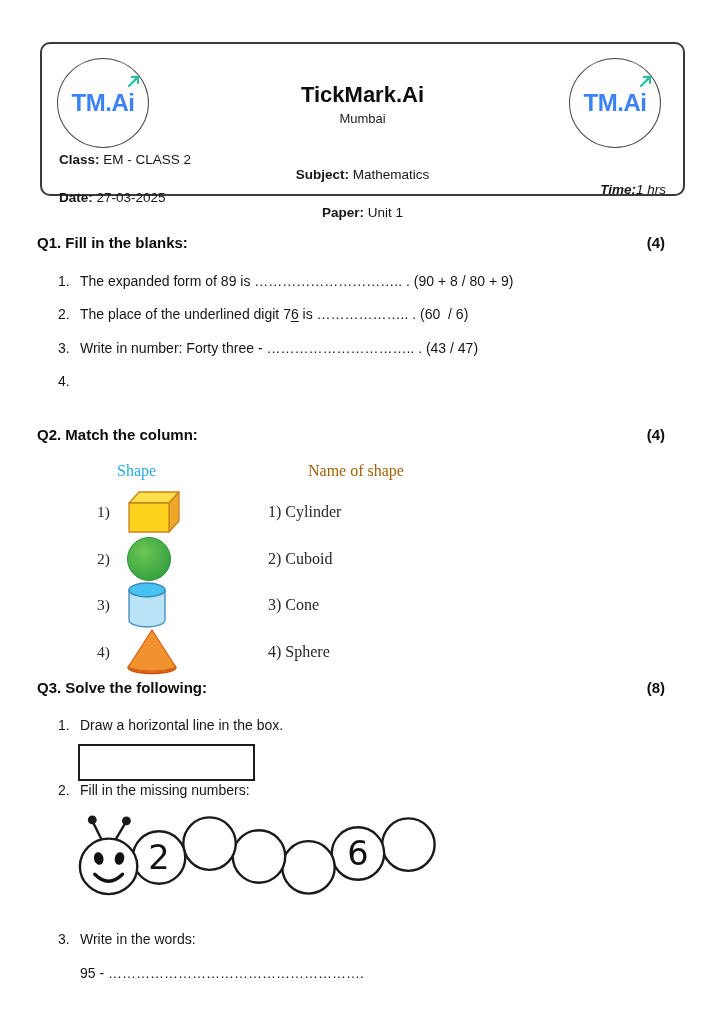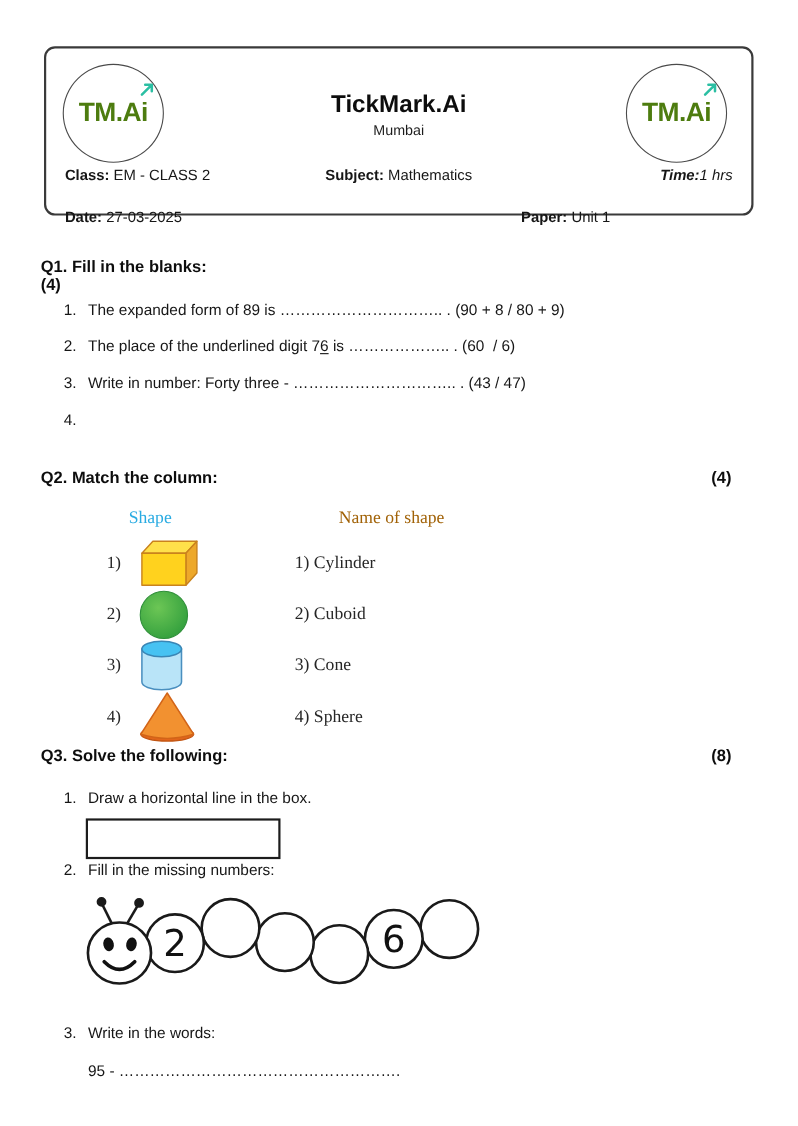--- a/index.html
+++ b/index.html
@@ -6,26 +6,26 @@
   .page{position:relative;width:725px;height:1024px;background:#ffffff;
         font-family:"Liberation Sans",sans-serif;color:#161616;overflow:hidden;}
 
   
   .hdr{position:absolute;left:40px;top:42px;width:645px;height:154px;
        border:2px solid #3a3a3a;border-radius:10px;box-sizing:border-box;background:#fff;}
   .logo{position:absolute;top:14px;width:92px;height:90px;border:1.4px solid #4a4a4a;
         border-radius:50%;display:flex;align-items:center;justify-content:center;background:#fff;box-sizing:border-box;}
   .logo-l{left:15px;}
   .logo-r{right:22px;}
-  .logo-txt{font-weight:bold;font-size:24px;letter-spacing:-0.5px;color:#4d7c0f;}
+  .logo-txt{font-weight:bold;font-size:24px;letter-spacing:-0.5px;color:#3b82f6;}
   .logo-arrow{position:absolute;top:15px;right:7px;}
   .title-wrap{position:absolute;left:0;right:0;top:38px;text-align:center;}
   .title{font-size:22px;font-weight:bold;color:#0d0d0d;}
   .subtitle{font-size:13px;margin-top:3px;color:#1c1c1c;}
-  .info-row{position:absolute;left:17px;right:17px;display:flex;font-size:13.5px;}
+  .info-row{position:absolute;left:17px;right:17px;display:flex;font-size:13.5px;flex-direction:column;}
   .info-row.r1{top:108px;}
   .info-row.r2{top:146px;}
   .cell{flex:1;white-space:pre;}
   .cell.c{text-align:center;}
   .cell.r{text-align:right;font-style:italic;}
   .cell b{font-weight:bold;}
 
   
   .qhead{position:absolute;left:37px;right:60px;display:flex;justify-content:space-between;
          font-weight:bold;font-size:15px;color:#0d0d0d;}
@@ -81,21 +81,21 @@
       <span class="cell"><b>Class:</b><span> EM - CLASS 2</span></span>
       <span class="cell c"><b>Subject:</b><span> Mathematics</span></span>
       <span class="cell r"><b>Time:</b><span>1 hrs</span></span>
     </div>
     <div class="info-row r2">
       <span class="cell"><b>Date:</b><span> 27-03-2025</span></span>
       <span class="cell c"><b>Paper:</b><span> Unit 1</span></span>
     </div>
   </div>
 
-  <div class="qhead" style="top:234px;flex-direction:column;">
+  <div class="qhead" style="top:234px;">
     <span>Q1. Fill in the blanks:</span>
     <span>(4)</span>
   </div>
 
   <div class="qitem" style="top:274px;">
     <span class="inum">1.</span>
     <span class="itxt"><span>The expanded form of 89 is ………………………….. . (90 + 8 / 80 + 9)</span><span class="u"></span><span></span></span>
   </div>
   <div class="qitem" style="top:307px;">
     <span class="inum">2.</span>

